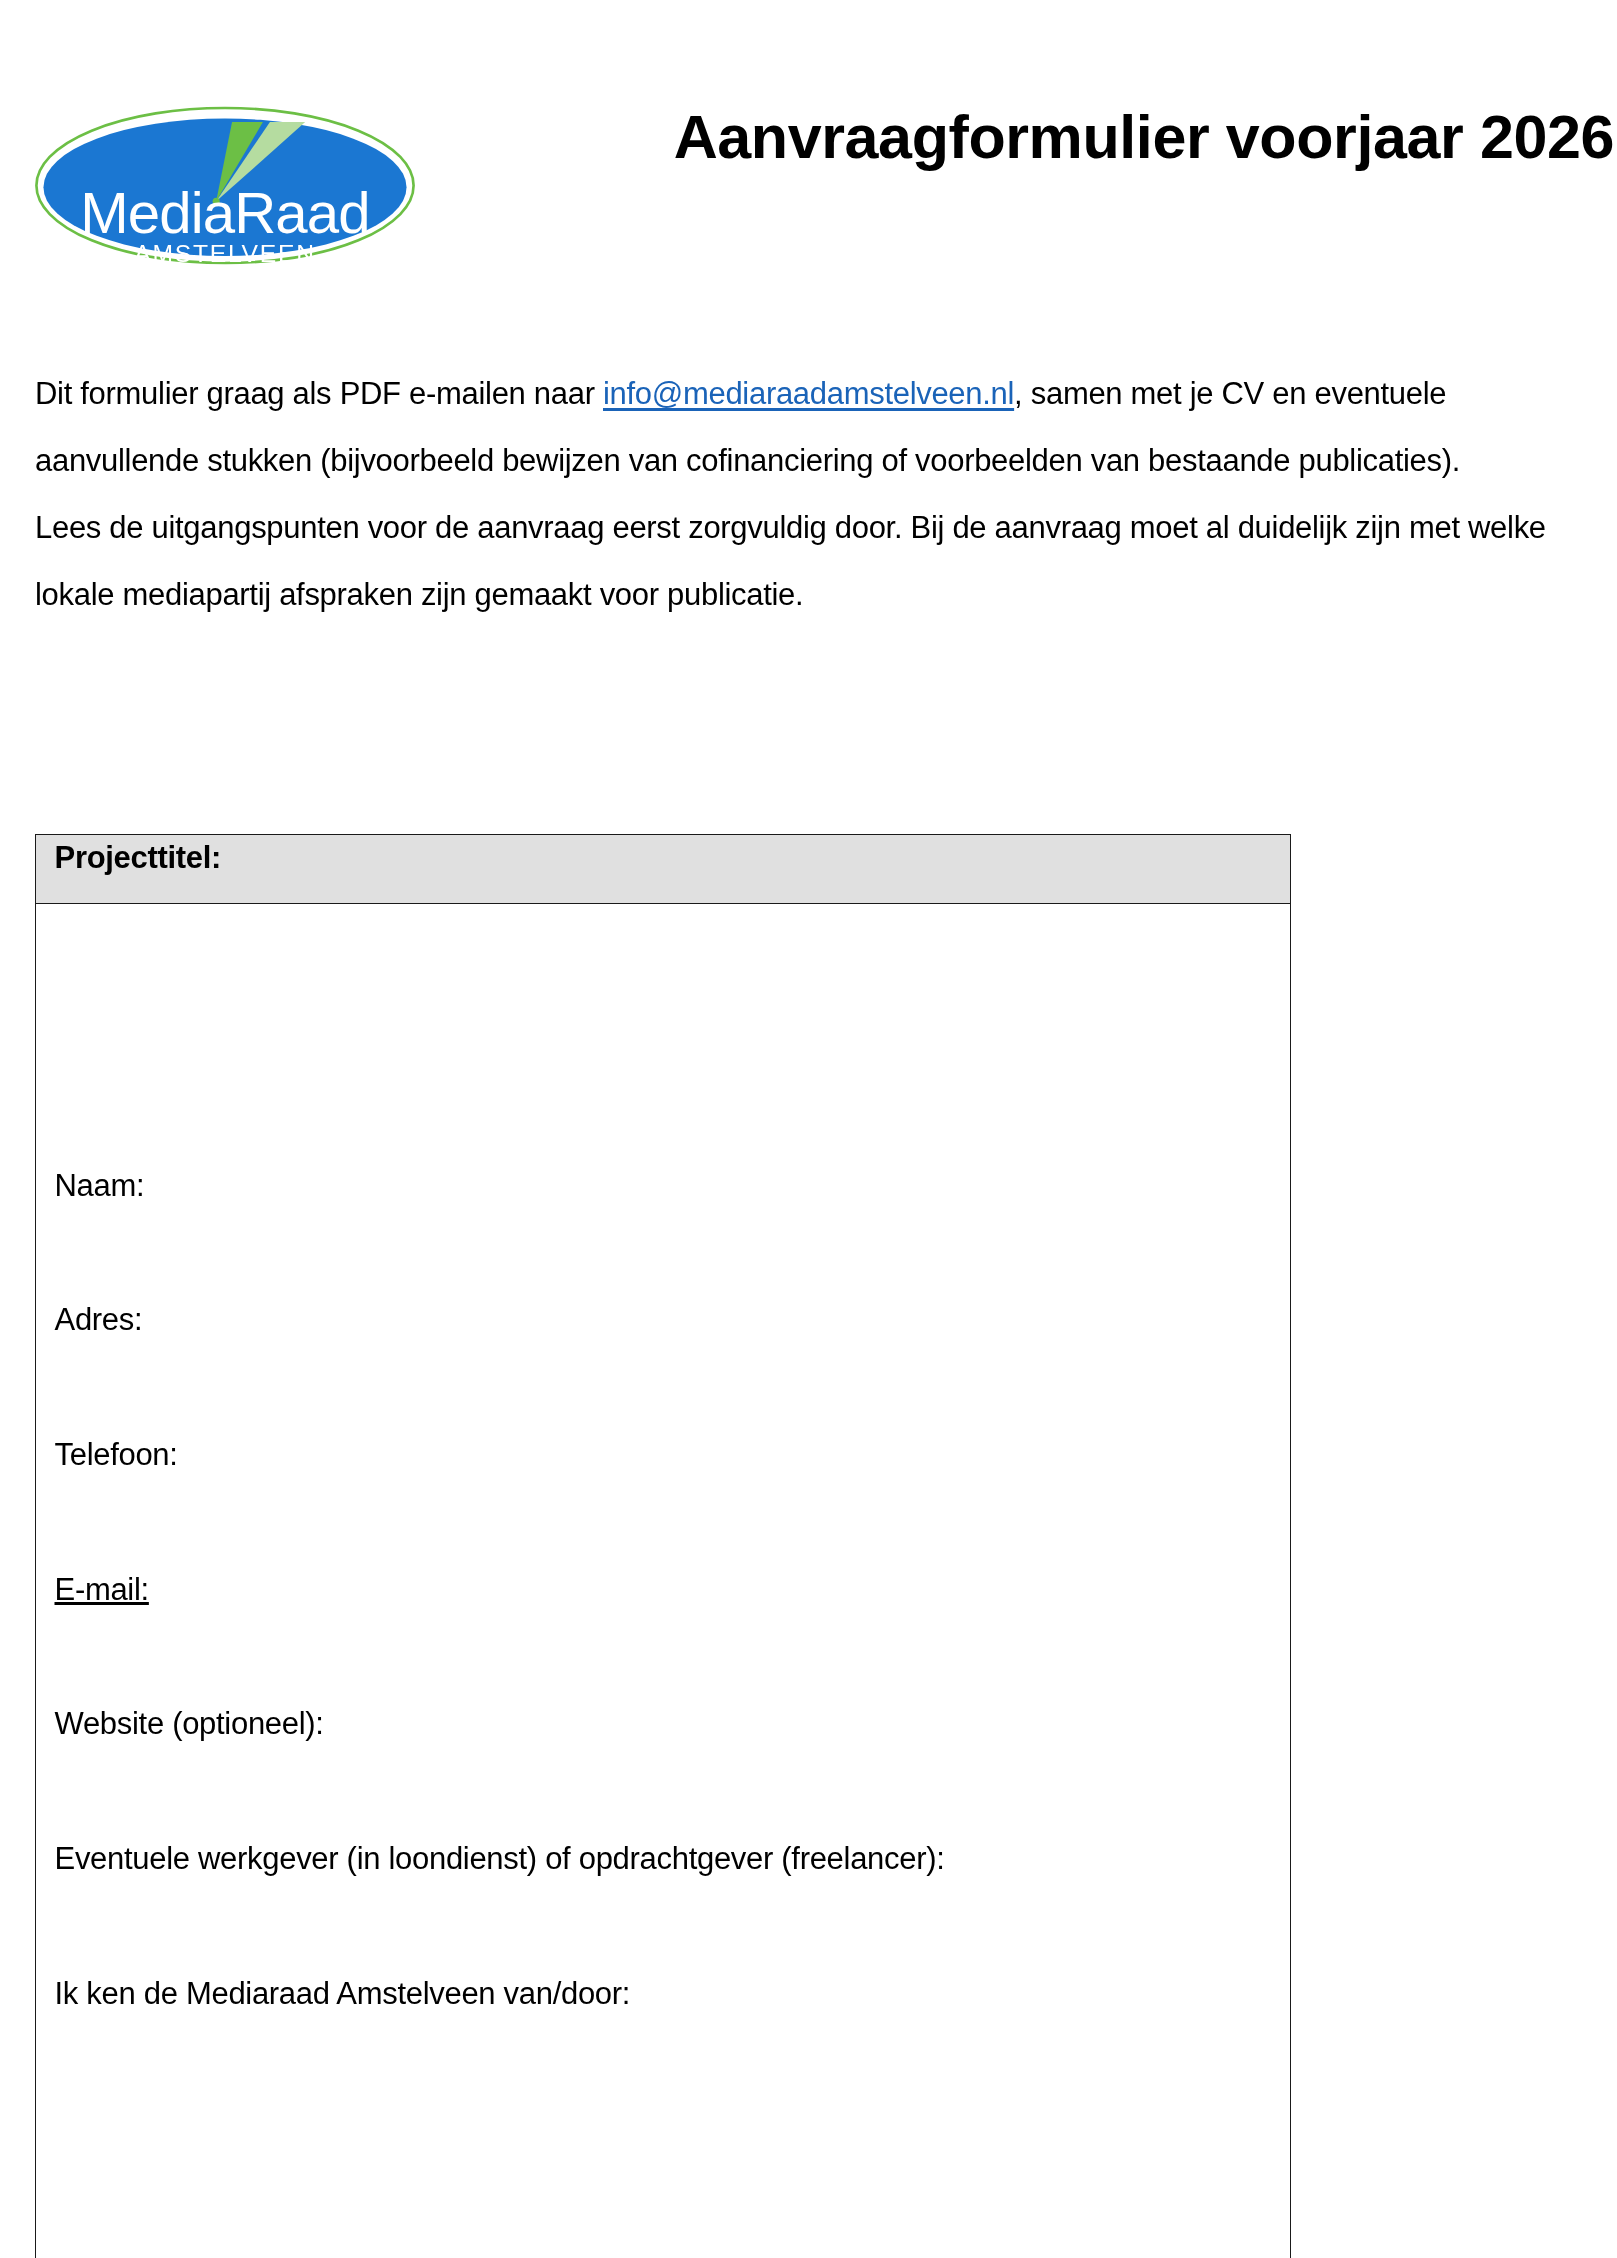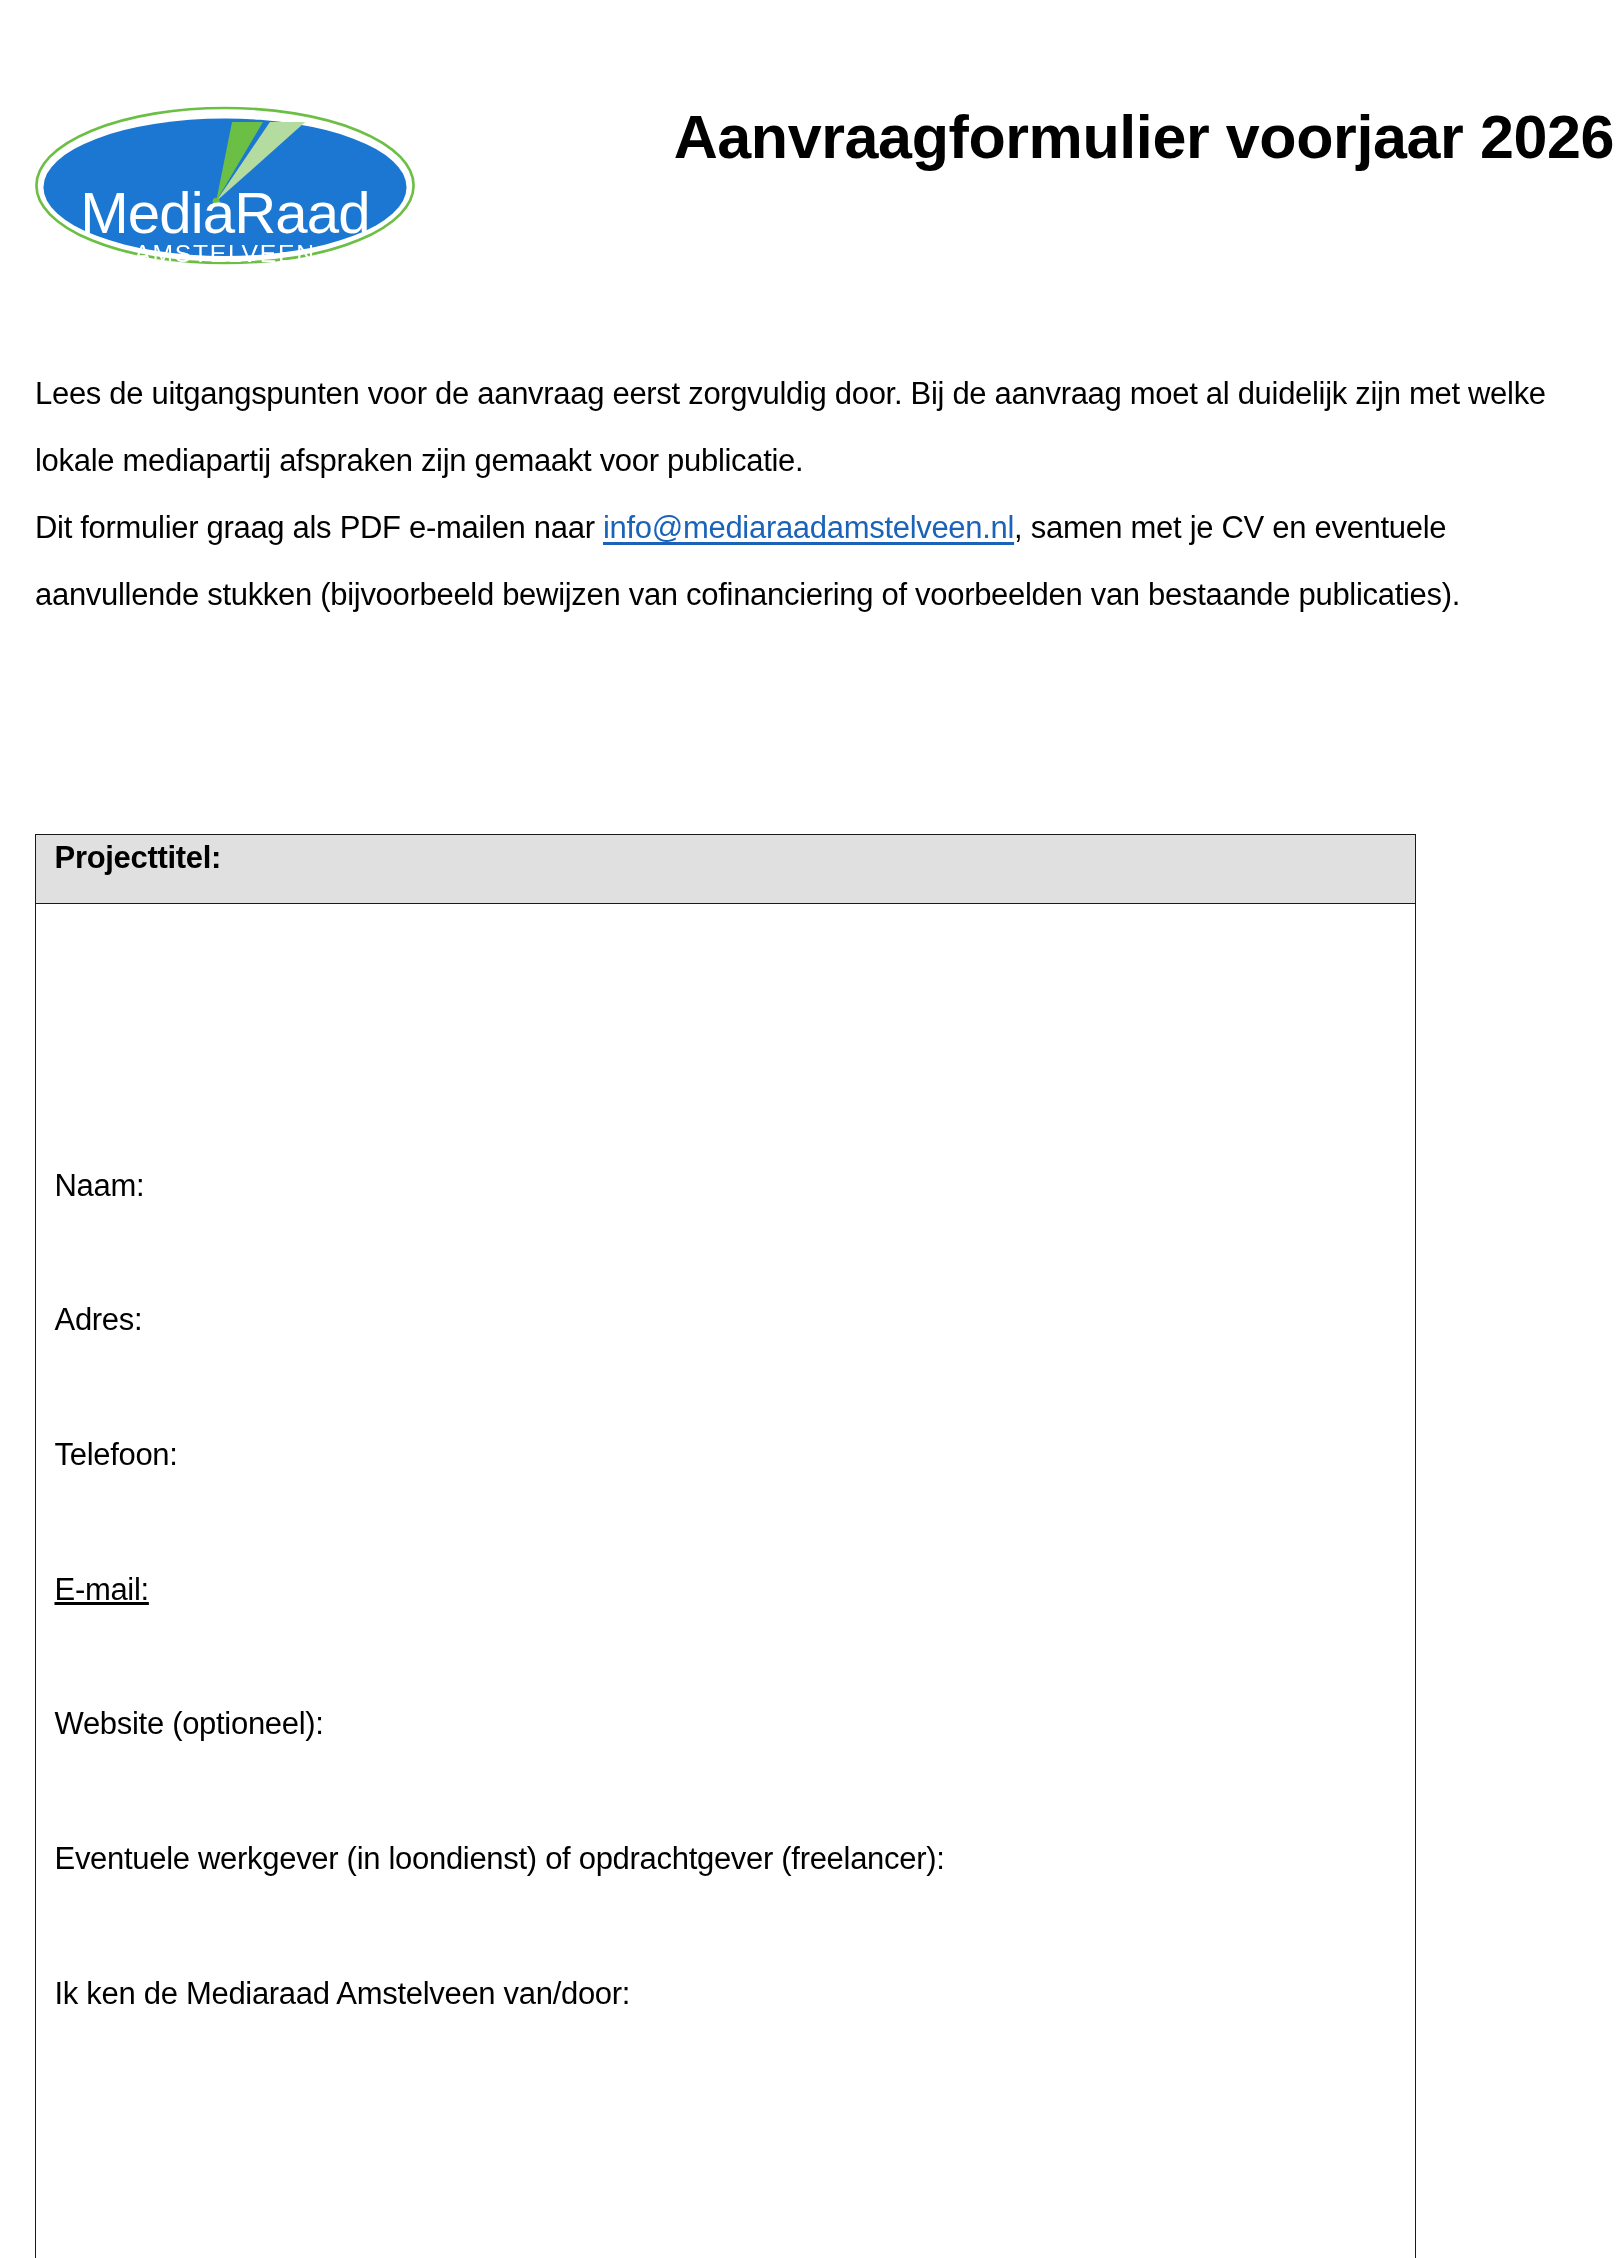--- a/index.html
+++ b/index.html
@@ -13,21 +13,21 @@
     text-align:right; font-weight:bold; font-size:61px; letter-spacing:-0.4px;
     font-family:"Liberation Sans", sans-serif; padding-left:32px; box-sizing:border-box;
   }
   .intro {
     position:absolute; left:35px; top:360px; width:1570px;
     font-size:31px; line-height:67px; letter-spacing:-0.3px;
   }
   .intro p { margin:0; }
   .intro a { color:#1a63b8; text-decoration:underline; text-underline-offset:3.5px; }
   .form-table {
-    position:absolute; left:35px; top:834px; width:1381px; height:1425px;
+    position:absolute; left:35px; top:834px; width:1256px; height:1425px;
     border:1.8px solid #1a1a1a; border-bottom:none; box-sizing:border-box;
   }
   .section-header {
     background:#e0e0e0; height:69px; box-sizing:border-box;
     border-bottom:1.8px solid #1a1a1a; padding:5.3px 0 0 18.5px;
     font-weight:bold; font-size:31px; letter-spacing:-0.3px;
   }
   .section-header.second { border-top:1.8px solid #1a1a1a; }
   .blank-cell { height:204px; }
   .fields { position:relative; }
@@ -47,22 +47,22 @@
     <polygon points="209,116 270,26 310,26" fill="#b5dca0"></polygon>
     <circle cx="209" cy="116" r="4" fill="#6cbf45"></circle>
     <text x="219" y="152" text-anchor="middle" fill="#ffffff" font-family="Liberation Sans, sans-serif" font-size="66" letter-spacing="-1">MediaRaad</text>
     <text x="219" y="185" text-anchor="middle" fill="#ffffff" font-family="Liberation Sans, sans-serif" font-size="28" letter-spacing="2">AMSTELVEEN</text>
   </svg>
 </div>
 
 <div class="title">Aanvraagformulier voorjaar 2026</div>
 
 <div class="intro">
+  <p><span>Dit formulier graag als PDF e-mailen naar </span><a href="#">info@mediaraadamstelveen.nl</a><span>, samen met je CV en eventuele aanvullende stukken (bijvoorbeeld bewijzen van cofinanciering of voorbeelden van bestaande publicaties).</span></p>
   <p>Lees de uitgangspunten voor de aanvraag eerst zorgvuldig door. Bij de aanvraag moet al duidelijk zijn met welke lokale mediapartij afspraken zijn gemaakt voor publicatie.</p>
-  <p><span>Dit formulier graag als PDF e-mailen naar </span><a href="#">info@mediaraadamstelveen.nl</a><span>, samen met je CV en eventuele aanvullende stukken (bijvoorbeeld bewijzen van cofinanciering of voorbeelden van bestaande publicaties).</span></p>
 </div>
 
 <div class="form-table">
   <div class="section-header">
     <span>Projecttitel:</span>
   </div>
   <div class="blank-cell"></div>
 
 
   <div class="fields">

